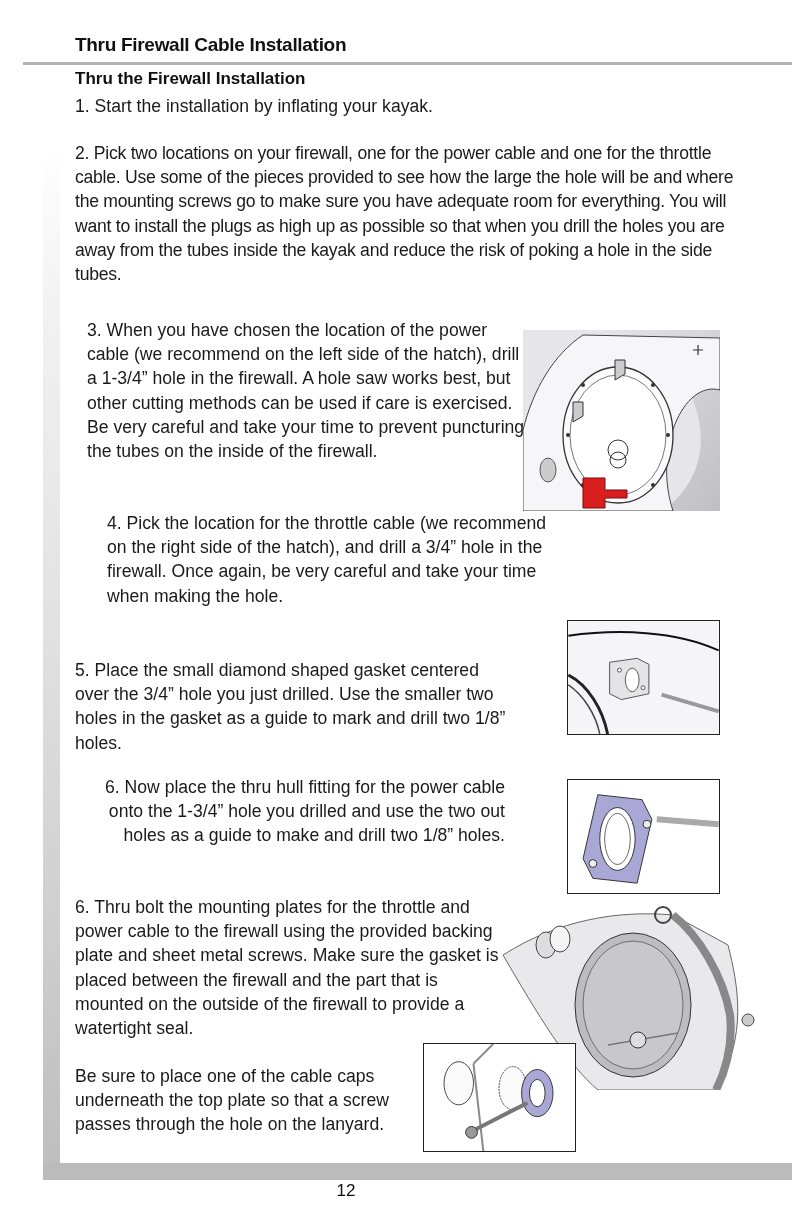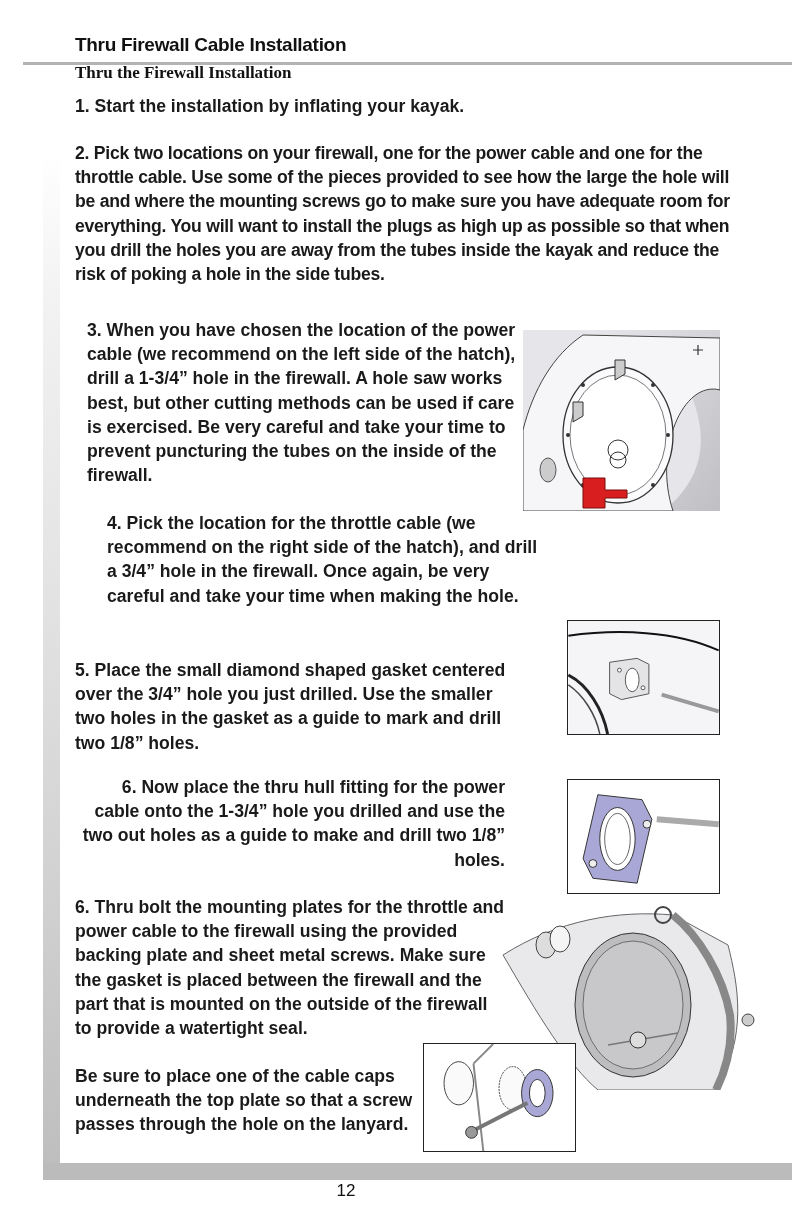--- a/index.html
+++ b/index.html
@@ -19,26 +19,26 @@
   .title-rule {
     position:absolute; left:23px; top:62px; width:769px; height:3px;
     background:#b3b3b3;
   }
   .title {
     position:absolute; left:75px; top:34px; margin:0;
     font-size:19px; font-weight:bold; letter-spacing:-0.3px; color:#111;
     white-space:nowrap;
   }
   .subtitle {
-    position:absolute; left:75px; top:63px; margin:0;
-    font-size:17px; font-weight:bold; color:#111; white-space:nowrap;font-family:Liberation Serif, serif;
+    position:absolute; left:75px; top:69px; margin:0;
+    font-size:17px; font-weight:bold; color:#111; white-space:nowrap;
   }
   .para {
     position:absolute; left:75px; margin:0;
-    font-size:17.6px; line-height:24.2px; color:#1a1a1a;font-weight:bold;
+    font-size:17.6px; line-height:24.2px; color:#1a1a1a;
   }
   .p1 { top:94px; width:700px; }
   .p2 { top:141px; width:660px; letter-spacing:-0.25px; }
   .p3 { top:318px; width:440px;margin-left:12px; }
   .p4 { top:511px; width:440px;margin-left:32px; }
   .p5 { top:658px; width:440px; }
   .p6 { top:775px; width:430px;text-align:right; }
   .p7 { top:895px; width:430px; }
   .p7b { top:1064px; width:345px; }
 

